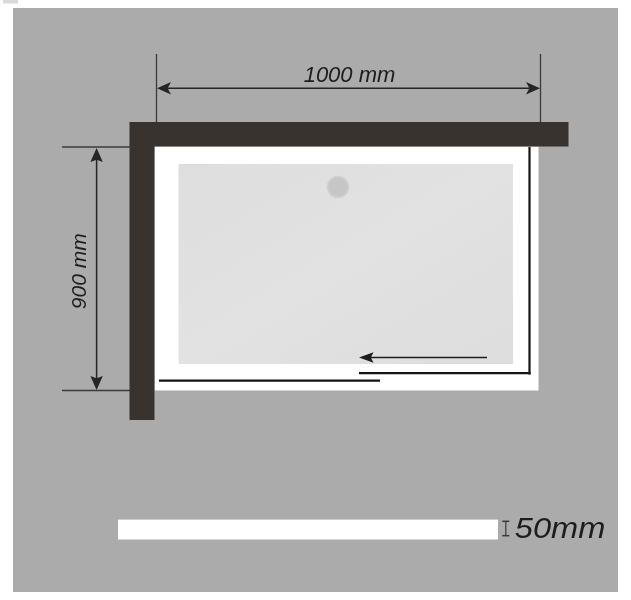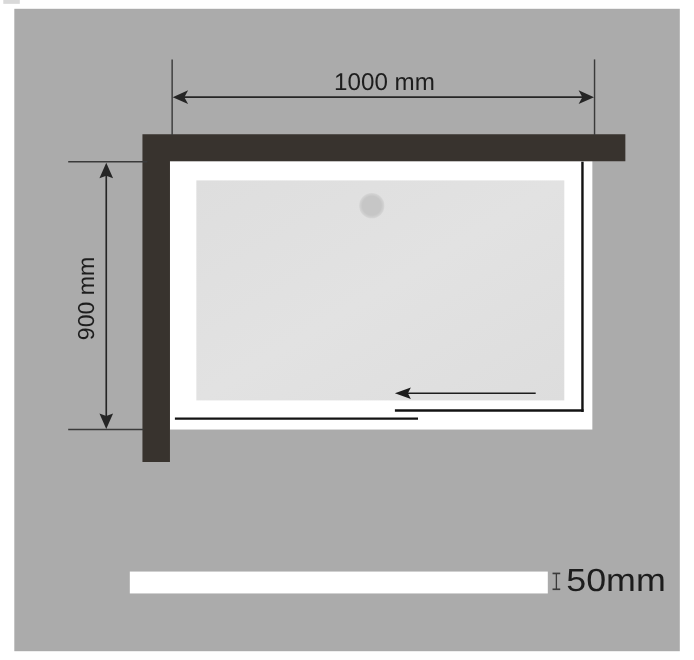--- a/index.html
+++ b/index.html
@@ -1,16 +1,16 @@
 <!DOCTYPE html>
 <html><head>
 <meta charset="utf-8">
 <style>
   html,body{margin:0;padding:0;background:#ffffff;}
-  #c{position:relative;width:631px;height:600px;overflow:hidden;}
+  #c{position:relative;width:631px;height:600px;overflow:hidden;font-style:italic;}
   svg{display:block;}
   text{font-family:"Liberation Sans",sans-serif;fill:#1d1d1d;}
 </style>
 </head>
 <body>
 <div id="c">
 <svg width="631" height="600" viewBox="0 0 631 600" xmlns="http://www.w3.org/2000/svg">
   <defs>
     <linearGradient id="tray" x1="0" y1="0" x2="1" y2="1">
       <stop offset="0" stop-color="#dedede"></stop>

